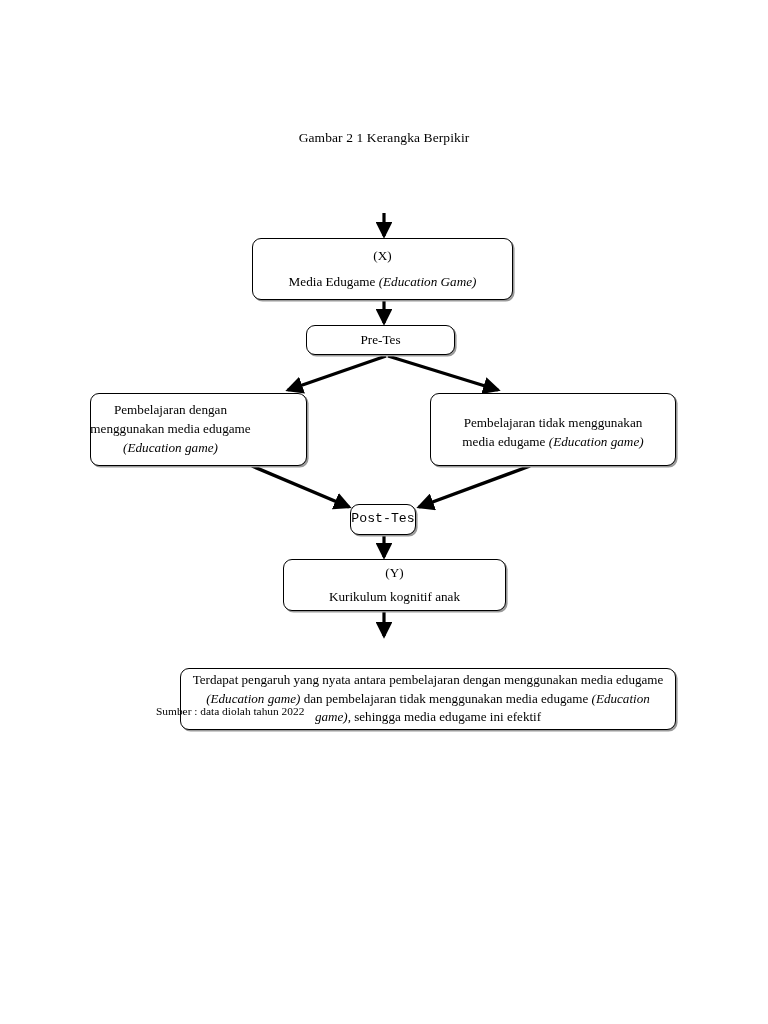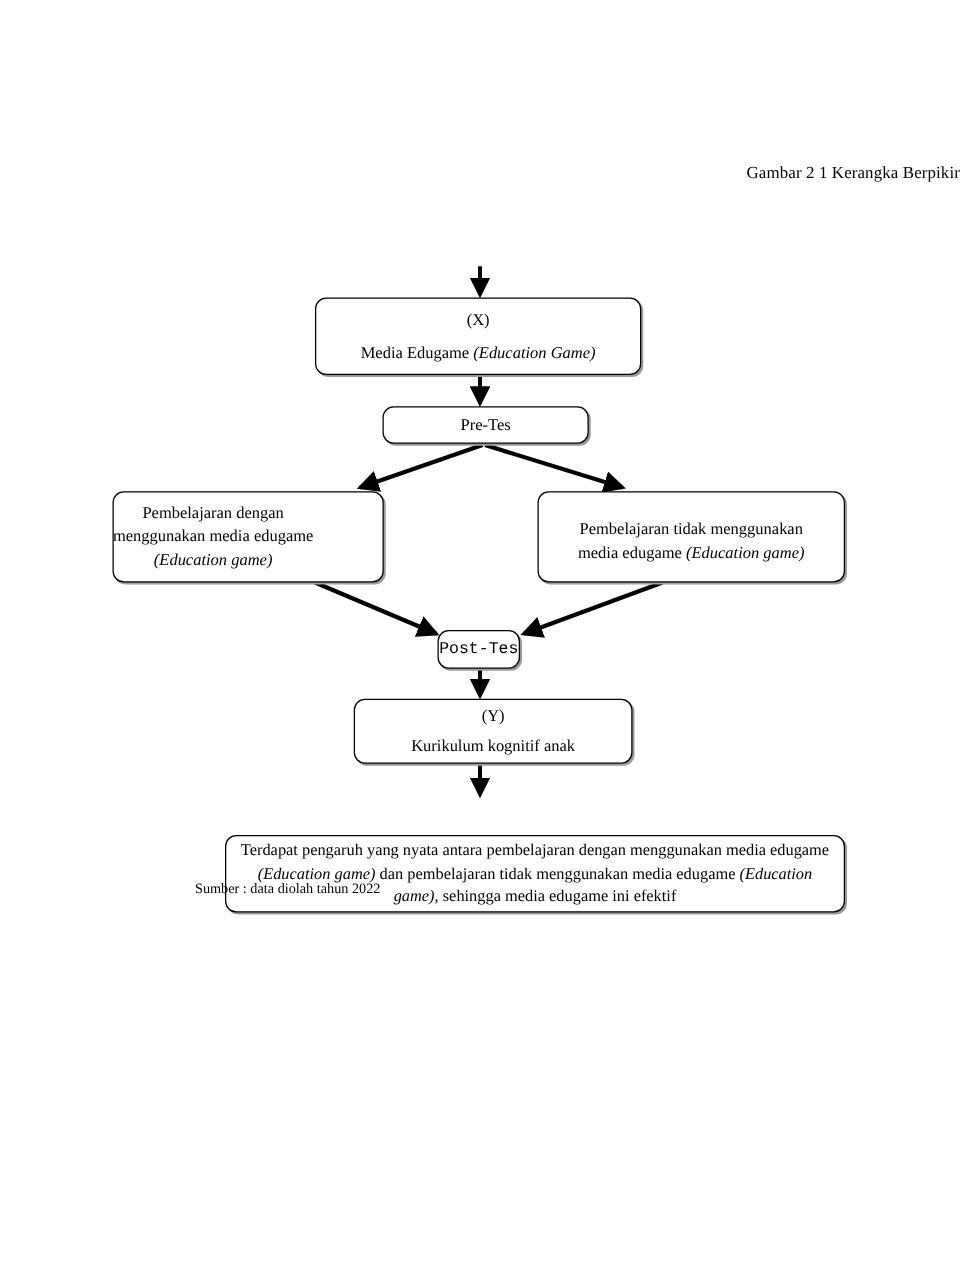--- a/index.html
+++ b/index.html
@@ -19,21 +19,21 @@
     position: absolute;
     left: 0; top: 0;
     width: 768px;
     height: 1024px;
   }
   .title {
     position: absolute;
     left: 0;
     top: 130px;
     width: 768px;
-    text-align: right;
+    text-align: center;
     font-size: 13.5px;
     letter-spacing: 0.1px;
   }
   
   .node {
     position: absolute;
     box-sizing: border-box;
     border: 1.3px solid #000000;
     border-radius: 9px;
     background: #ffffff;
@@ -47,21 +47,21 @@
     line-height: 1.42;
   }
   .node .ln { display: block; white-space: nowrap; }
   .node .wrapln { display: block; }
   .it { font-style: italic; }
 
   
   #n-kurikulum { left: 252px; top: 181px; width: 262px; height: 32px; }
   #n-media     { left: 252px; top: 238px; width: 261px; height: 62px; }
   #n-media .ln.first { margin-bottom: 7px; }
-  #n-pretes    { left: 306px; top: 325px; width: 165px; height: 30px; }
+  #n-pretes    { left: 306px; top: 325px; width: 149px; height: 30px; }
   #n-left      { left: 90px;  top: 393px; width: 217px; height: 73px;
                  align-items: center; padding-right: 56px; }
   #n-right     { left: 430px; top: 393px; width: 246px; height: 73px;
                  padding-top: 6px; }
   #n-posttes   { left: 350px; top: 504px; width: 66px;  height: 31px; font-family: Liberation Mono, monospace; }
   #n-kognitif  { left: 283px; top: 559px; width: 223px; height: 52px; }
   #n-kognitif .ln.first { margin-bottom: 5px; }
   #n-conclusion{ left: 180px; top: 668px; width: 496px; height: 62px;
                  font-size: 13.1px; line-height: 1.45; padding: 0 8px; }
 

